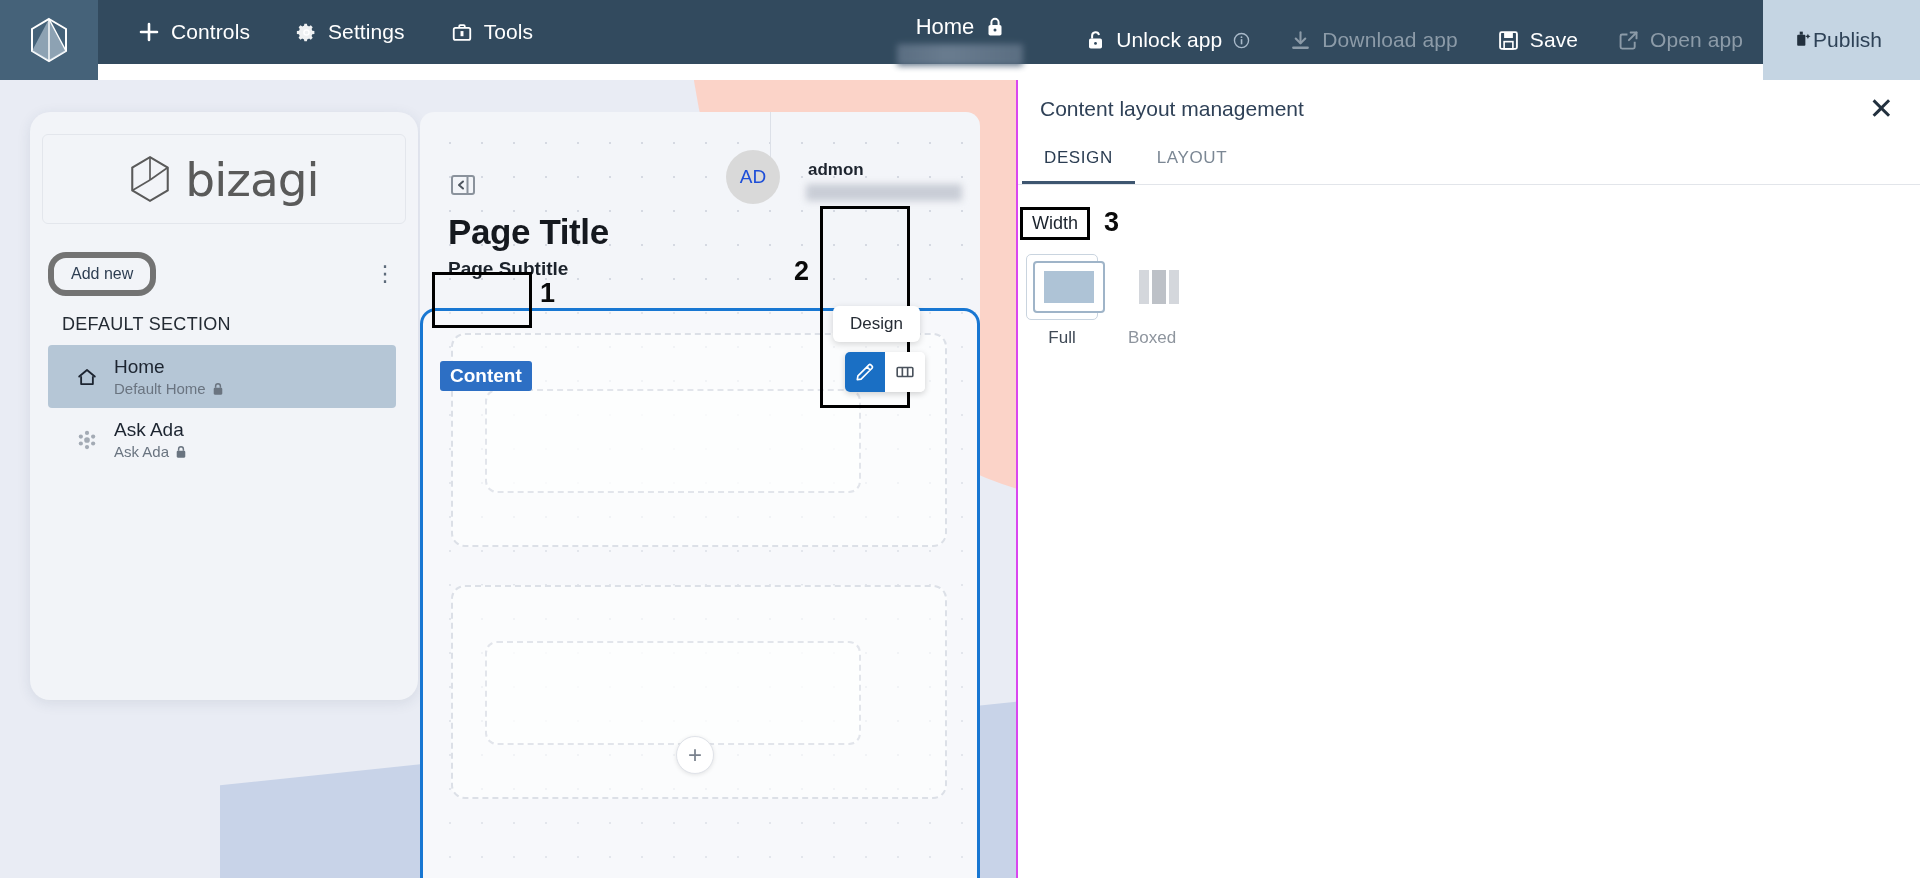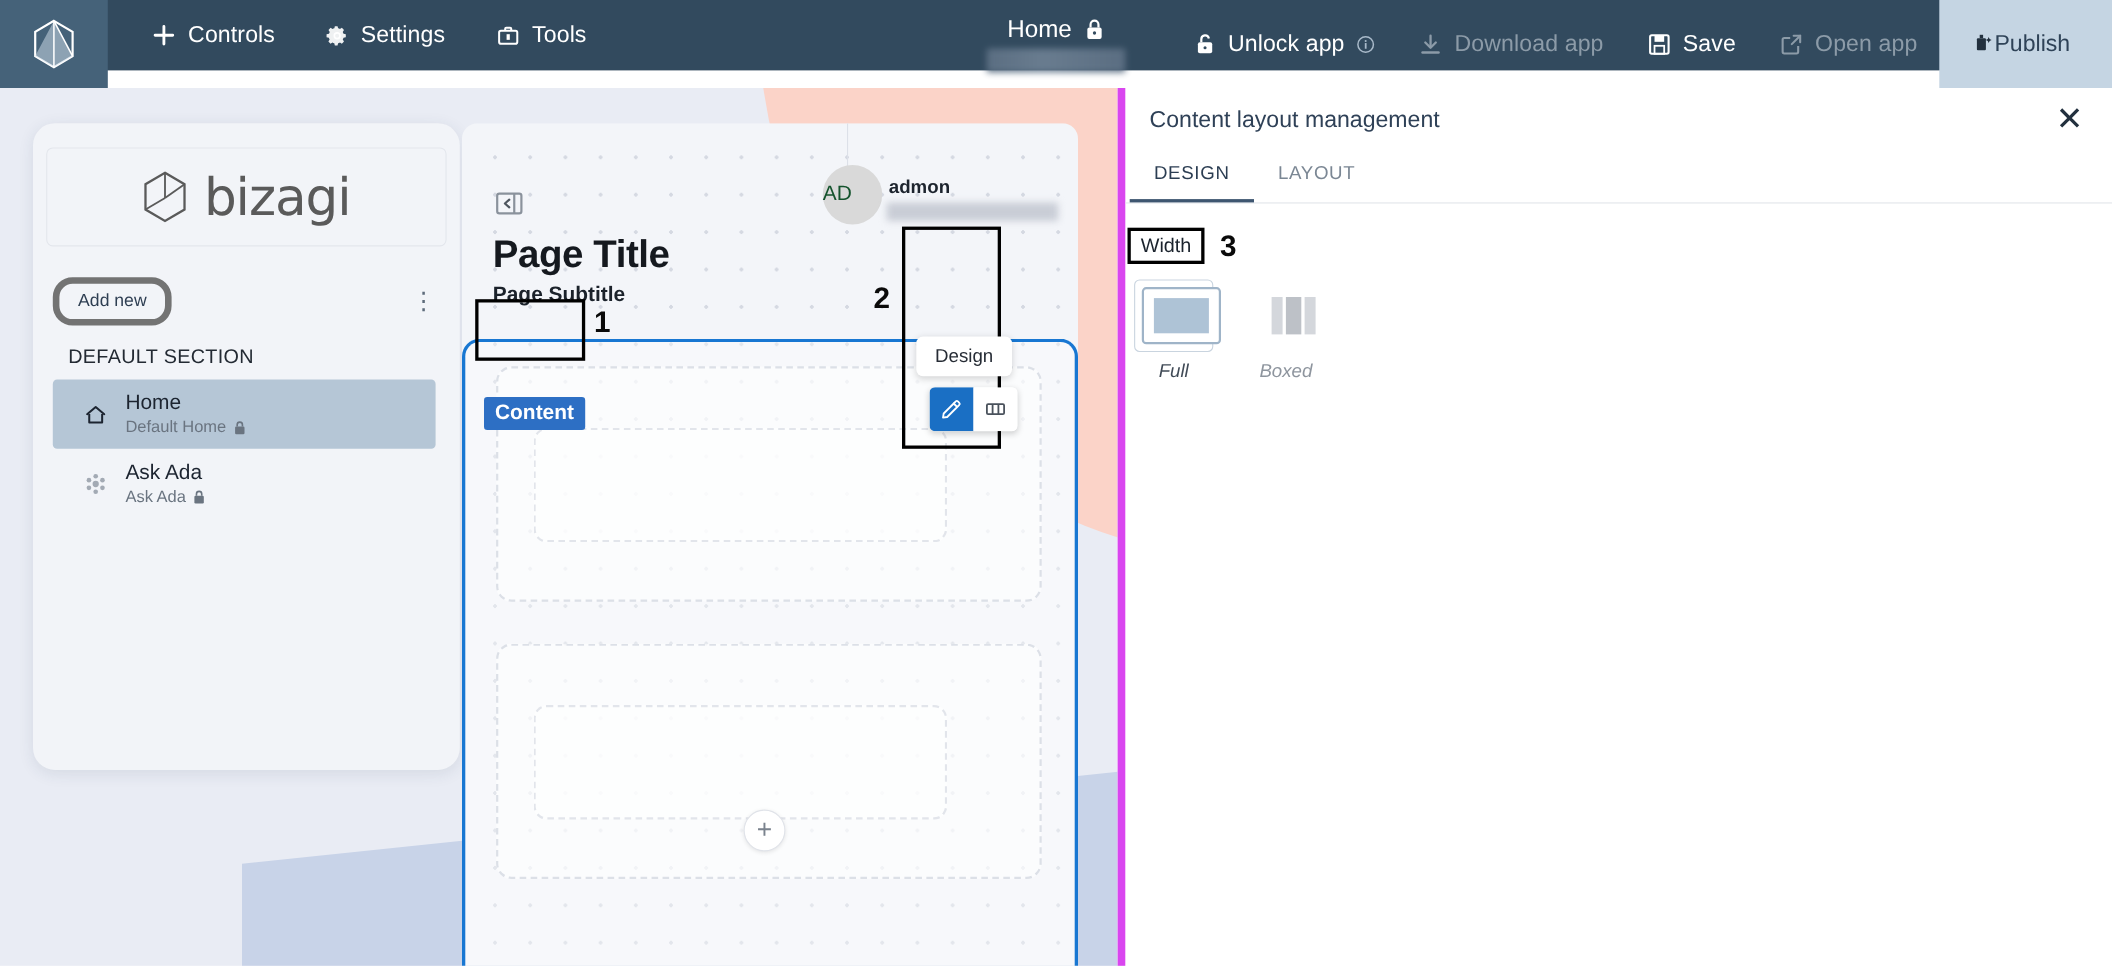--- a/index.html
+++ b/index.html
@@ -132,24 +132,24 @@
     background: #F3F5F9;
     background-image: radial-gradient(#D5D9E2 1.4px, transparent 1.4px);
     background-size: 32px 34px;
     background-position: 14px 14px;
     border-radius: 14px 14px 0 0;
     overflow: hidden;
   }
   .canvas-topline { position:absolute; left: 350px; top: 0; width: 1px; height: 82px; background:#DCE0E8; }
   .collapse-ico { position: absolute; left: 30px; top: 60px; cursor: pointer; }
   .avatar {
-    position: absolute; left: 328px; top: 38px;
+    position: absolute; left: 306px; top: 38px;
     width: 54px; height: 54px; border-radius: 50%;
-    background: #D9D9D9; color:#14532d;
-    display:flex; align-items:center; justify-content:flex-start;
+    background: #D9D9D9; color:#1d4ed8;
+    display:flex; align-items:center; justify-content:center;
     font-size: 19px;
   }
   .user-name { position: absolute; left: 388px; top: 48px; font-size: 17px; font-weight: bold; color:#1D242E; }
   .user-redacted {
     position: absolute; left: 386px; top: 72px; width: 156px; height: 17px;
     background: #C9CDD6; filter: blur(3.5px); border-radius:2px;
   }
   .page-title { position: absolute; left: 28px; top: 100px; font-size: 35px; font-weight: bold; color:#15191F; letter-spacing:-.4px; }
   .page-subtitle { position: absolute; left: 28px; top: 146px; font-size: 19px; font-weight: bold; color:#1B222B; }
   .content-region {
@@ -206,39 +206,39 @@
     cursor: pointer;
   }
   .et-btn.primary { background: #1A6FC4; color:#fff; }
   .et-btn.plain { background: #FFFFFF; color:#4A525C; }
 
   
   .rpanel {
     position: absolute; top: 80px; right: 0;
     width: 904px; height: 798px;
     background: #FFFFFF;
-    border-left: 7px solid #d946ef;
+    border-left: 2px solid #d946ef;
   }
   .rp-header {
     height: 58px; display:flex; align-items:center; justify-content:space-between;
     padding: 0 26px 0 22px;
   }
   .rp-title { font-size: 21px; color: #2F4157; }
   .rp-close { font-size: 30px; color:#22303E; cursor:pointer; line-height:1; }
   .rp-tabs { display:flex; border-bottom: 1px solid #E2E5EA; padding-left: 4px; }
   .rp-tab {
     padding: 10px 22px 13px; font-size: 17px; color:#7B8794; letter-spacing:.6px; cursor:pointer;
   }
   .rp-tab.active { color:#2B3D52; border-bottom: 3px solid #3E5670; }
   .rp-section { padding: 22px 0 0 0; }
   .width-label {
     border: 3px solid #000; padding: 3px 9px;
     font-size: 18px; color:#1A222C; background:#fff; display:inline-block;
   }
-  .opt-row { display:flex; gap: 30px; padding: 14px 0 0 8px; font-style: italic; }
+  .opt-row { display:flex; gap: 18px; padding: 14px 0 0 8px; }
   .opt { width: 72px; text-align:center; cursor:pointer; }
   .opt-swatch {
     width: 72px; height: 52px; border-radius: 4px;
     display:flex; align-items:center; justify-content:center;
   }
   .opt-swatch.full { border: 2px solid #9FB4C8; background:#fff; }
   .opt-swatch.full i { display:block; width: 50px; height: 32px; background:#AEC3D6; }
   .opt-swatch.boxed { background:#fff; display:flex; gap: 3px; align-items:center; justify-content:center; }
   .opt-swatch.boxed i { display:block; width: 10px; height: 34px; background:#D4D7DC; }
   .opt-swatch.boxed i.mid { background:#BDC1C7; width: 14px; }
@@ -479,21 +479,21 @@
     <div class="rp-title">Content layout management</div>
     <div class="rp-close">✕</div>
   </div>
 
   <div class="rp-tabs">
     <div class="rp-tab active">DESIGN</div>
     <div class="rp-tab">LAYOUT</div>
   </div>
 
   <div class="rp-section">
-    <div style="display:flex;align-items:flex-end;gap:14px;padding-left:2px;">
+    <div style="display:flex;align-items:flex-start;gap:14px;padding-left:2px;">
       <span class="width-label">Width</span>
       <span class="ann-num" style="position:static;">3</span>
     </div>
 
     <div class="opt-row">
       <div class="opt selected">
         <div class="opt-box-wrap">
           <div class="opt-swatch full">
               <i></i>
             </div>

